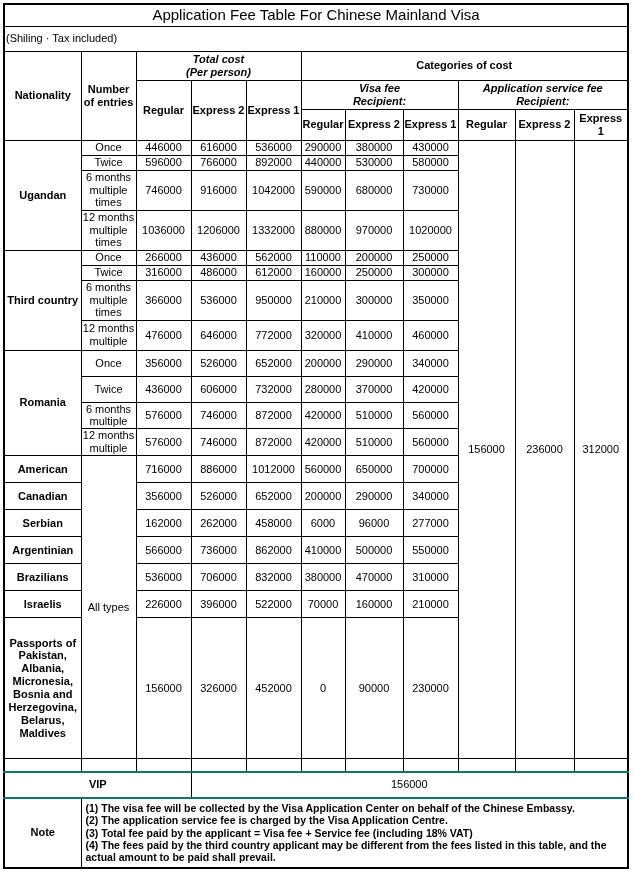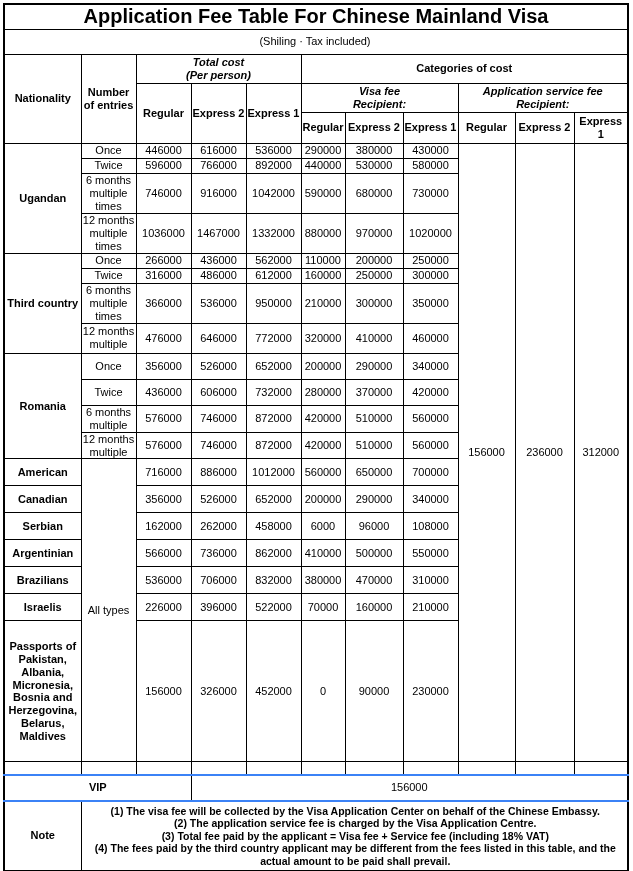--- a/index.html
+++ b/index.html
@@ -3,24 +3,24 @@
 <meta charset="utf-8">
 <style>
   html,body{margin:0;padding:0;background:#fff;}
   body{width:633px;height:871px;font-family:"Liberation Sans",sans-serif;color:#000;}
   table{border-collapse:collapse;table-layout:fixed;margin:3px 0 0 3px;border:2px solid #000;}
   td{border:1px solid #000;text-align:center;vertical-align:middle;
      font-size:11px;line-height:1.18;padding:0 1px;overflow:hidden;}
   .b{font-weight:bold;}
   .pre{white-space:pre-line;font-style:italic;}
   .bw{word-break:break-all;}
-  .title-cell{font-size:20px;font-weight:bold;}
-  .subtitle-cell{text-align:center;padding-right:3px;}
-  .note-cell{text-align:center;padding:1px 2px 1px 4px;font-weight:bold;font-size:10.5px;}
-  .thick-top td{border-top:2px solid #3b82f6;}
+  .title-cell{font-size:15px;font-weight:normal;}
+  .subtitle-cell{text-align:left;padding-right:3px;}
+  .note-cell{text-align:left;padding:1px 2px 1px 4px;font-weight:bold;font-size:10.5px;}
+  .thick-top td{border-top:2px solid #0f766e;}
   .h22{height:22px}.h25{height:25px}.h29{height:29px}.h31{height:31px}
   .h15{height:15px}.h40{height:40px}.h30{height:30px}.h26{height:26px}
   .h27{height:27px}.h141{height:141px}.h13{height:13px}.h70{height:70px}
 </style>
 </head>
 <body>
 
 <table>
   <colgroup>
     <col style="width:77px">
@@ -99,21 +99,21 @@
       <td>746000</td>
       <td>916000</td>
       <td>1042000</td>
       <td>590000</td>
       <td>680000</td>
       <td>730000</td>
     </tr>
     <tr class="h40">
       <td>12 months multiple times</td>
       <td>1036000</td>
-      <td>1467000</td>
+      <td>1206000</td>
       <td>1332000</td>
       <td>880000</td>
       <td>970000</td>
       <td>1020000</td>
     </tr>
 
     <tr class="h15">
       <td rowspan="4" class="b">Third country</td>
       <td>Once</td>
       <td>266000</td>
@@ -210,21 +210,21 @@
       <td>340000</td>
     </tr>
 
     <tr class="h27">
       <td class="b">Serbian</td>
       <td>162000</td>
       <td>262000</td>
       <td>458000</td>
       <td>6000</td>
       <td>96000</td>
-      <td>108000</td>
+      <td>277000</td>
     </tr>
 
     <tr class="h27">
       <td class="b">Argentinian</td>
       <td>566000</td>
       <td>736000</td>
       <td>862000</td>
       <td>410000</td>
       <td>500000</td>
       <td>550000</td>

